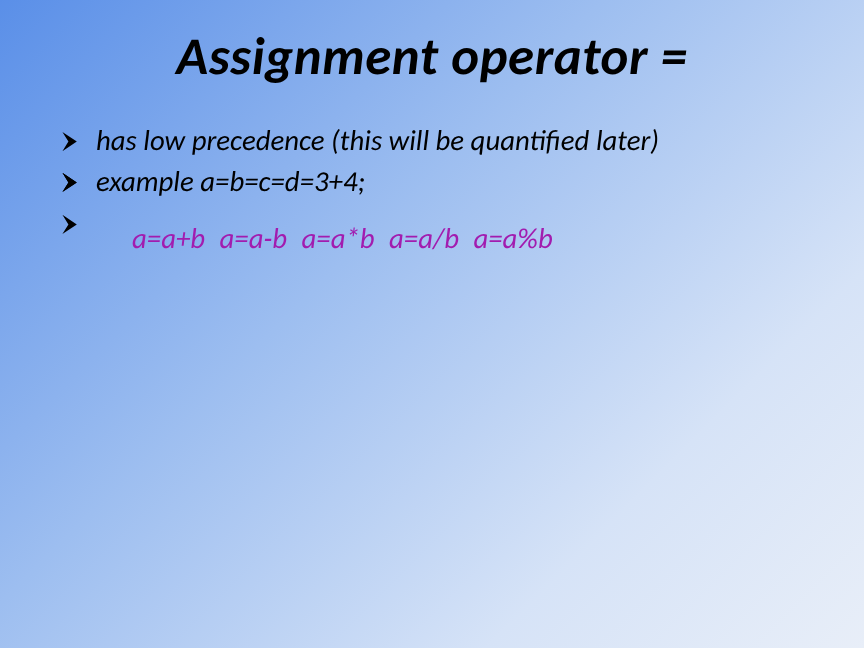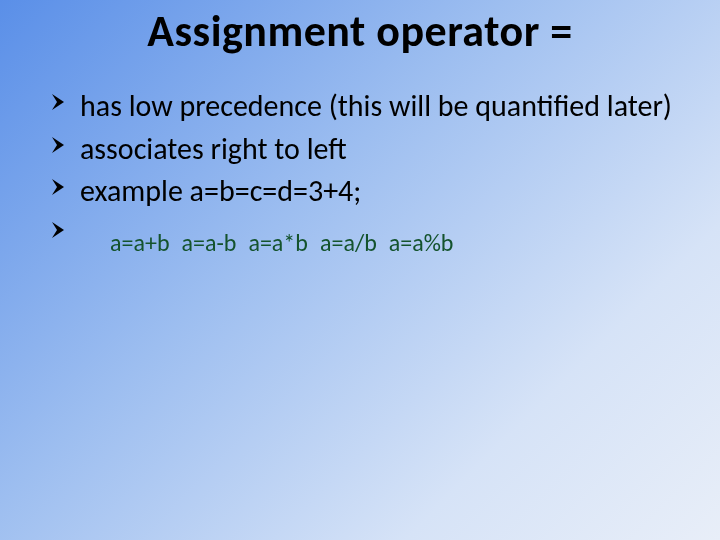--- a/index.html
+++ b/index.html
@@ -5,36 +5,37 @@
   * { margin: 0; padding: 0; box-sizing: border-box; }
   html, body { width: 720px; height: 540px; overflow: hidden; }
   body {
     background: linear-gradient(135deg, #5a8fe8 0%, #9dbef0 40%, #d6e3f7 75%, #e8eef8 100%);
     font-family: Calibri, "Segoe UI", Arial, sans-serif;
     color: #000;
   }
   .slide {
     width: 100%;
     height: 100%;
-    padding: 4px 30px 30px 30px;
+    padding: 20px 30px 30px 30px;
+    font-style: italic;
   }
   .title {
     font-size: 44px;
     font-weight: 700;
     text-align: center;
     margin-bottom: 28px;
     color: #000;
     letter-spacing: 0.5px;
   }
   .bullets {
     list-style: none;
     padding-left: 20px;
   }
   .bullets > li {
-    font-size: 30px;
+    font-size: 24px;
     line-height: 1.35;
     color: #000;
     position: relative;
     padding-left: 30px;
     margin-bottom: 2px;
   }
   .bullet-icon {
     position: absolute;
     left: 0;
     top: 6px;
@@ -44,21 +45,21 @@
   .bullet-icon svg { display: block; }
   .table-wrap {
     padding-left: 80px;
     margin-top: 14px;
   }
   table {
     border-collapse: collapse;
   }
   td {
     font-size: 24px;
-    color: #14532d;
+    color: #a21caf;
     padding: 2px 12px 2px 0;
     white-space: nowrap;
   }
 </style>
 </head>
 <body>
 
 <div class="slide">
   <h1 class="title">Assignment operator =</h1>
 
@@ -70,21 +71,20 @@
           </svg>
       </span>
       <span>has low precedence (this will be quantified later)</span>
     </li>
     <li>
       <span class="bullet-icon">
         <svg viewBox="0 0 20 20">
             <path d="M2 2 L14 10 L2 18 L7 10 Z" fill="#000"></path>
           </svg>
       </span>
-      <span>associates right to left</span>
     </li>
     <li>
       <span class="bullet-icon">
         <svg viewBox="0 0 20 20">
             <path d="M2 2 L14 10 L2 18 L7 10 Z" fill="#000"></path>
           </svg>
       </span>
       <span>example a=b=c=d=3+4;</span>
     </li>
     <li>

